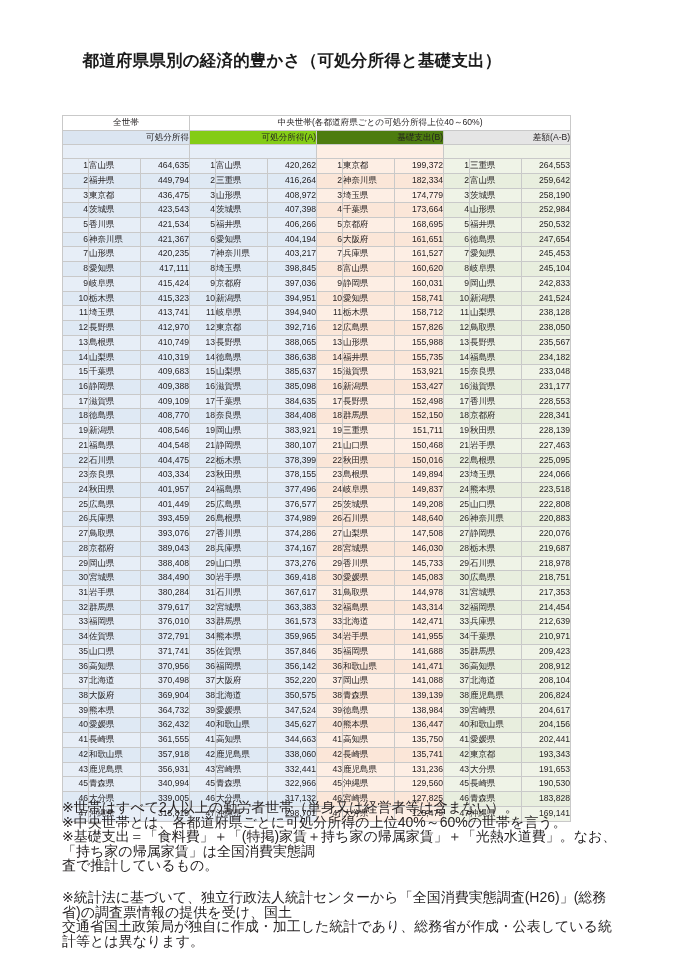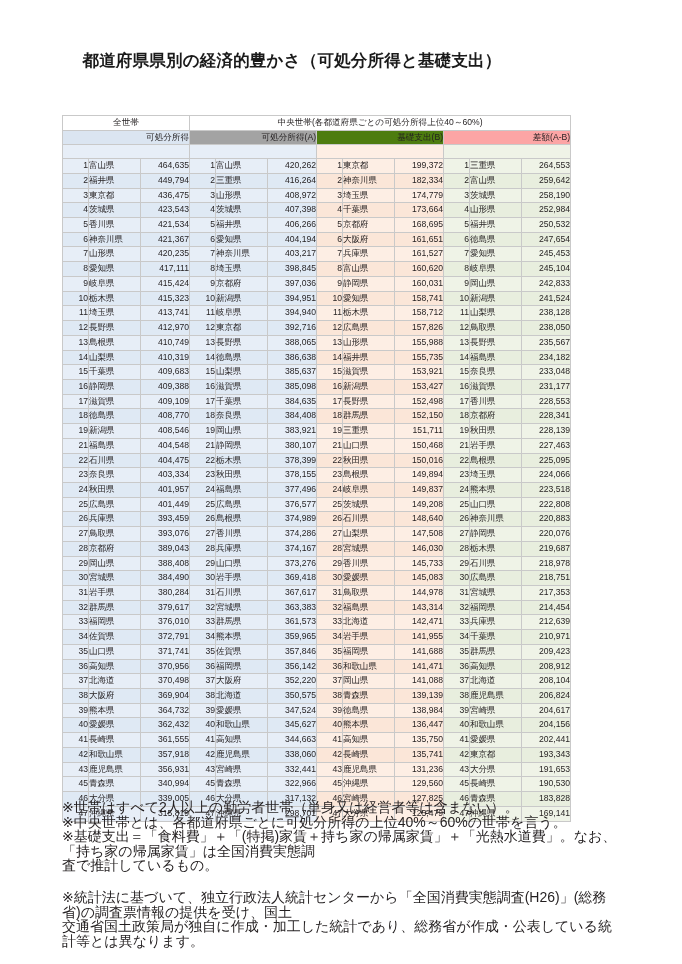--- a/index.html
+++ b/index.html
@@ -48,23 +48,23 @@
     border-bottom:0.5px solid #c9c9c9;
   }
   .hsub{
     text-align:right;
     font-size:9px;
   }
   .spacer td{ height:8px; line-height:8px; }
 
   
   .c-all    { background:#dbe5f1; }
-  .c-inc    { background:#a3a3a3; }
+  .c-inc    { background:#84cc16; }
   .c-exp    { background:#4d7c0f; }
-  .c-dif    { background:#fca5a5; }
+  .c-dif    { background:#e5e5e5; }
 
   .b-all    { background:#e7eef7; }
   .b-inc    { background:#e7eef7; }
   .b-exp    { background:#fdeee4; }
   .b-dif    { background:#eff3e7; }
 
   .b-all-alt{ background:#dfe9f4; }
   .b-inc-alt{ background:#dfe9f4; }
   .b-exp-alt{ background:#fbe6d8; }
   .b-dif-alt{ background:#e8eede; }

